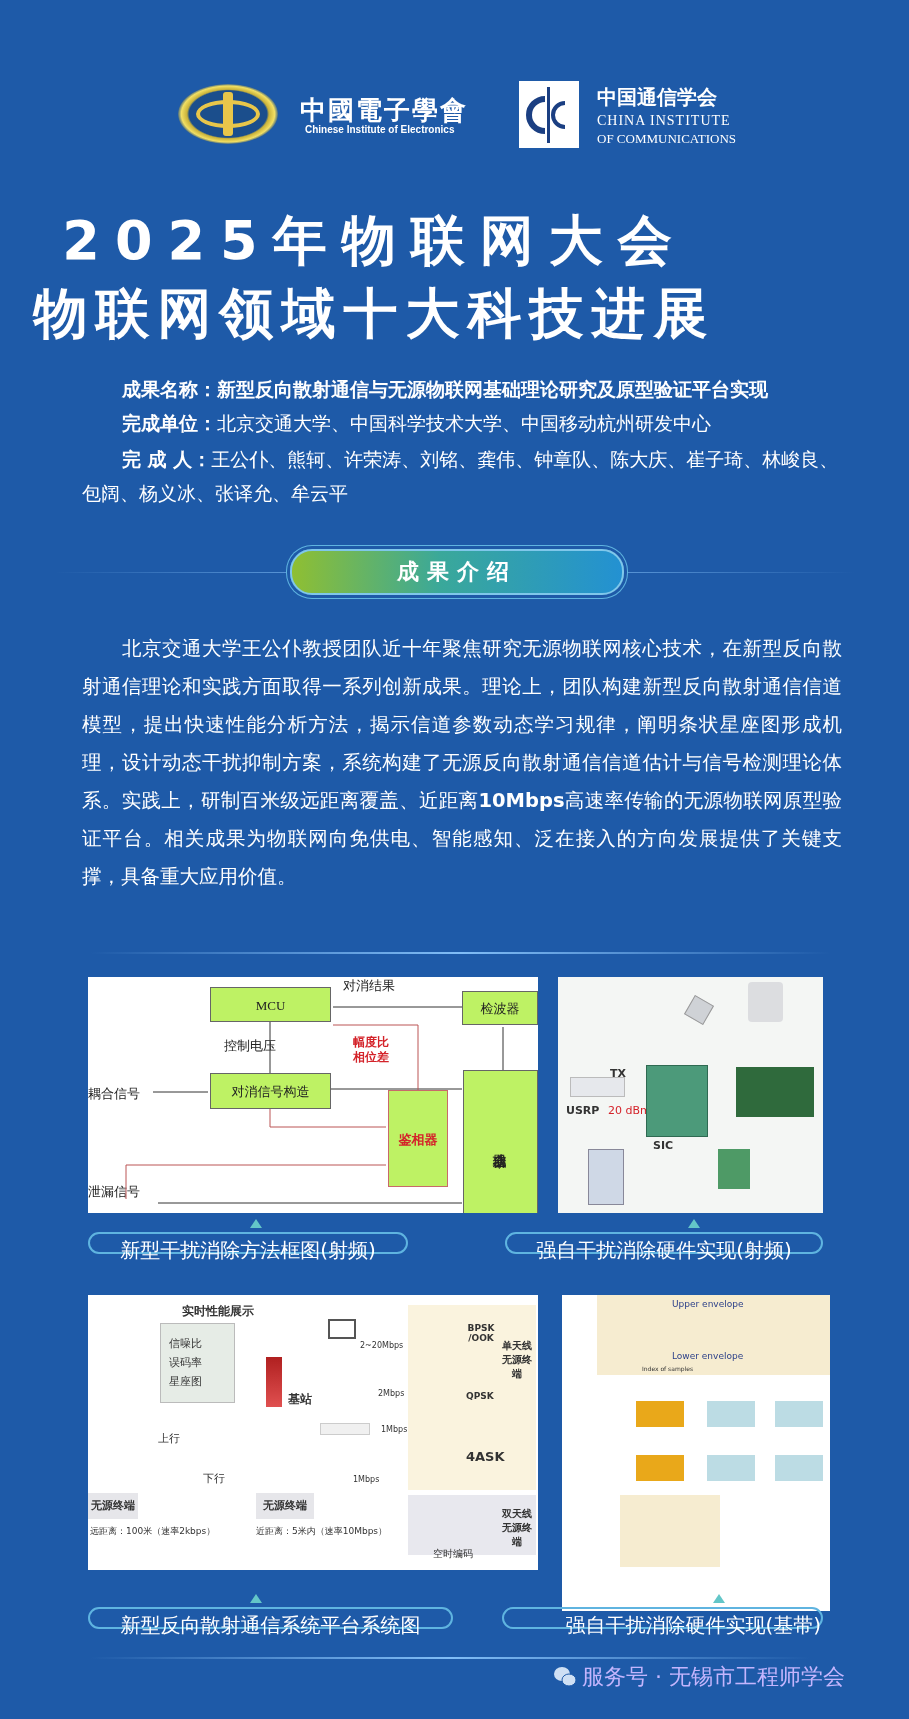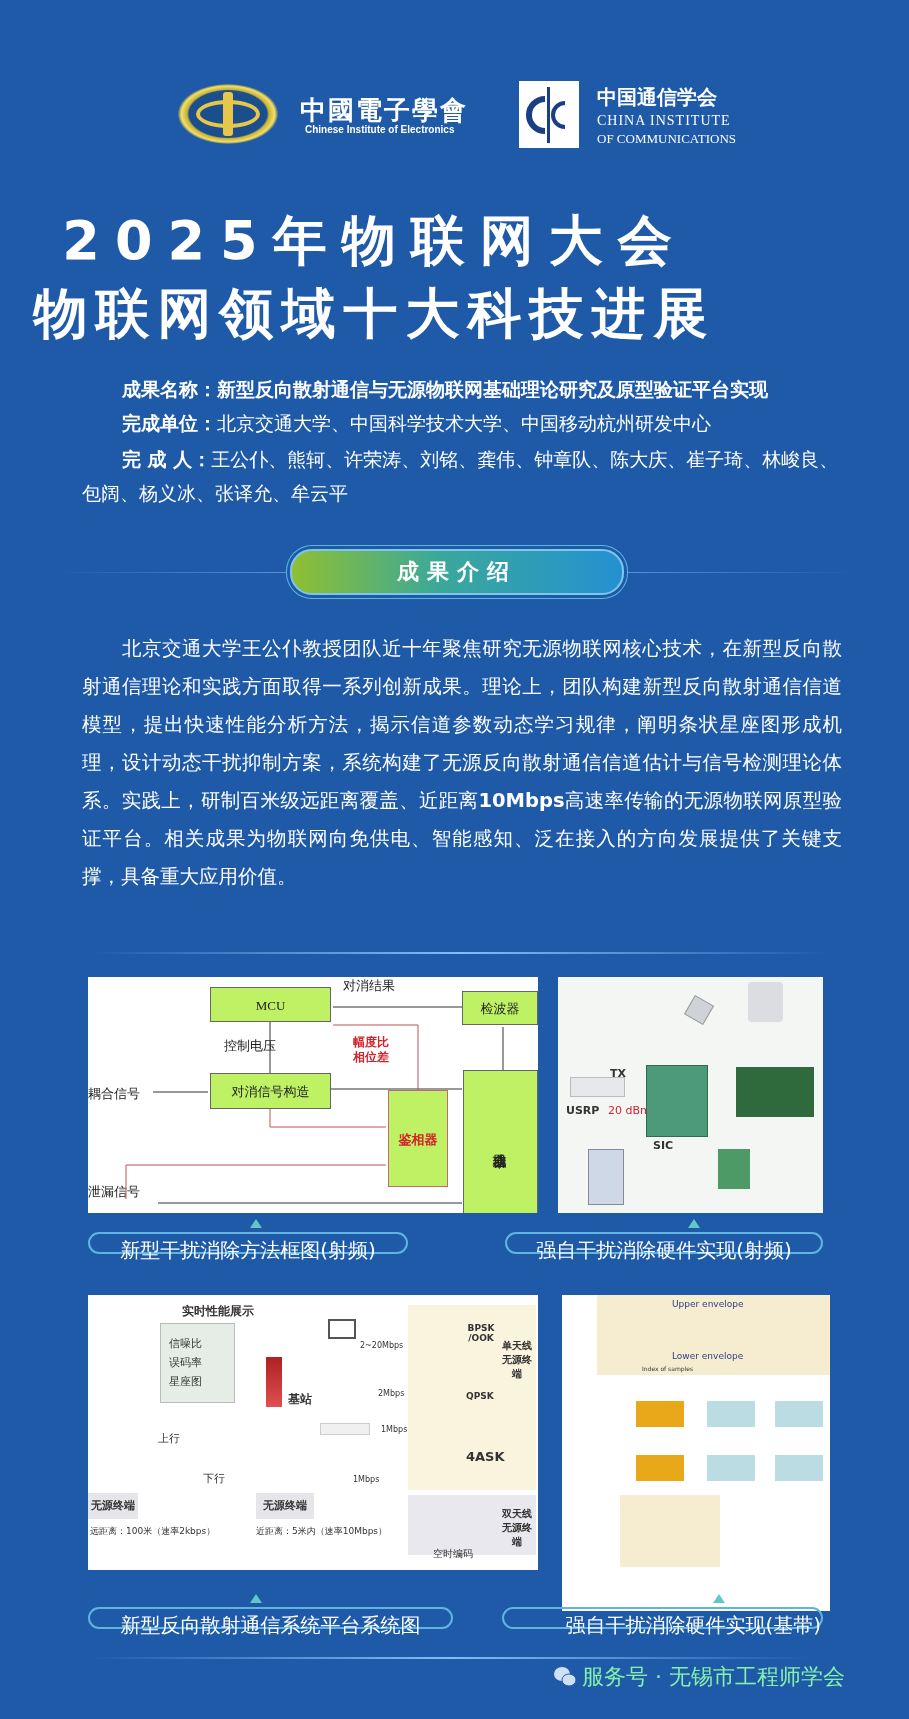--- a/index.html
+++ b/index.html
@@ -177,13 +177,13 @@
 <div class="abs cap" style="left:502px; top:1607px; width:321px;text-align:right;">强自干扰消除硬件实现(基带)</div>
 
 <div class="abs hline" style="left:90px; top:1657px; width:720px; height:2px;"></div>
 
 <div class="abs" style="left:553px; top:1666px; width:24px; height:22px;">
   <svg width="24" height="22" viewBox="0 0 24 22">
       <ellipse cx="9" cy="8" rx="8" ry="7" fill="#cfe0f4"></ellipse>
       <ellipse cx="16" cy="14" rx="7" ry="6" fill="#cfe0f4" stroke="#1e5aa8" stroke-width="1"></ellipse>
     </svg>
 </div>
-<div class="abs" style="left:582px; top:1662px; font-size:22px; color:#86efac;">服务号 · 无锡市工程师学会</div>
+<div class="abs" style="left:582px; top:1662px; font-size:22px; color:#c4b5fd;">服务号 · 无锡市工程师学会</div>
 
 </body></html>

